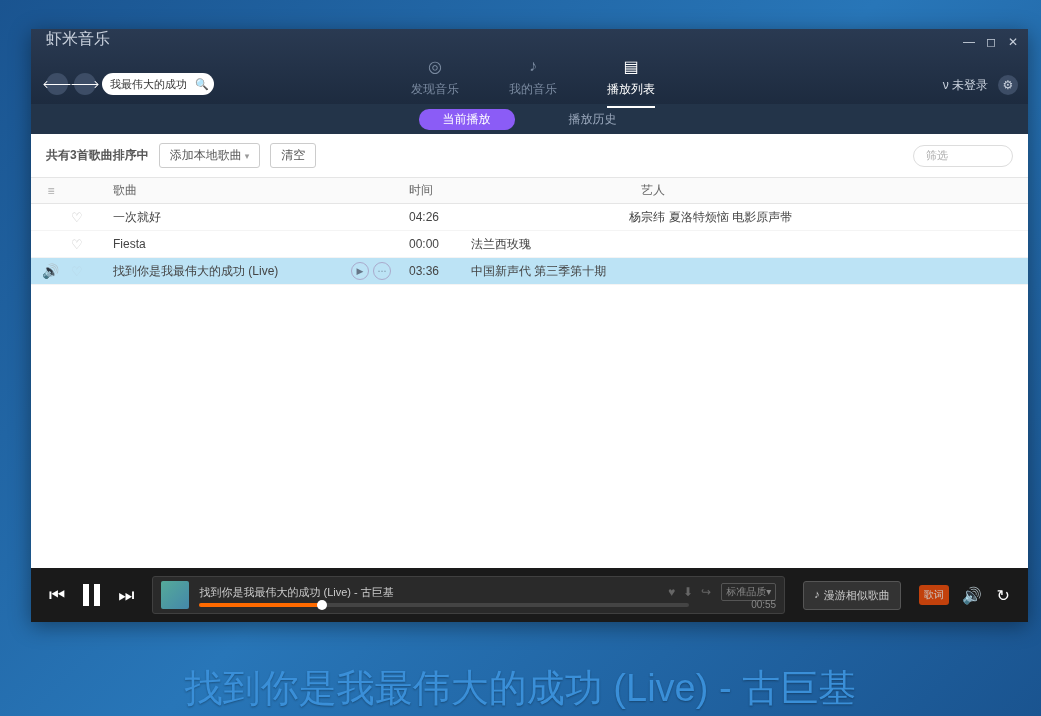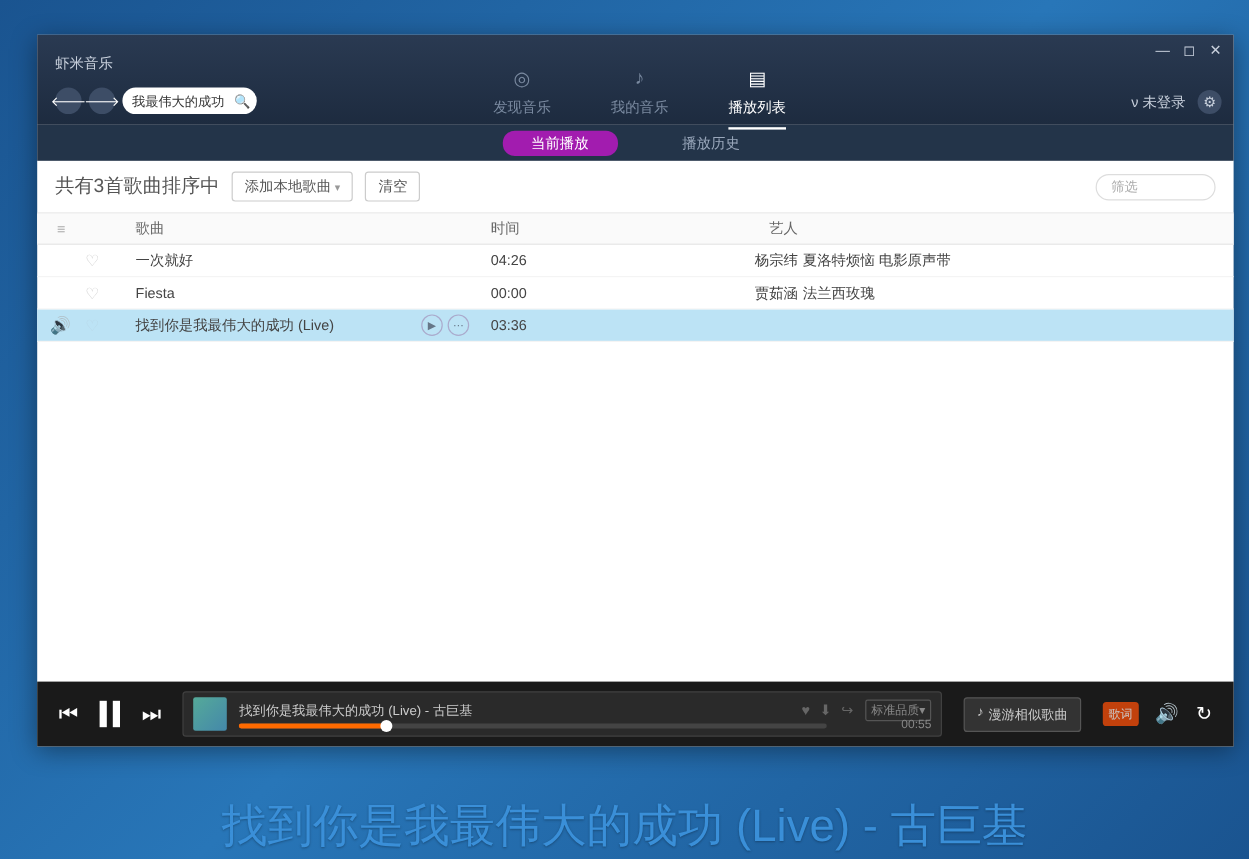--- a/index.html
+++ b/index.html
@@ -1,39 +1,39 @@
 <!DOCTYPE html>
 <html><head>
 <meta charset="utf-8">
 <style>
 * { margin: 0; padding: 0; box-sizing: border-box; }
 body { font-family: "Microsoft YaHei", Arial, sans-serif; background: linear-gradient(135deg, #1a5490 0%, #2876b8 50%, #1a5490 100%); width: 1041px; height: 716px; overflow: hidden; position: relative; }
 .app-window { position: absolute; left: 31px; top: 29px; width: 997px; height: 593px; background: #fff; box-shadow: 0 4px 20px rgba(0,0,0,0.4); }
 .titlebar { height: 75px; background: linear-gradient(180deg, #2a3a52 0%, #1d2b3f 100%); position: relative; color: #fff; }
-.app-title { position: absolute; left: 15px; top: 16px; font-size: 12px; color: #c8d0dc; }
+.app-title { position: absolute; left: 15px; top: 0; font-size: 16px; color: #c8d0dc; }
 .window-controls { position: absolute; right: 8px; top: 6px; display: flex; gap: 8px; }
 .window-controls span { width: 14px; height: 14px; color: #c8d0dc; font-size: 12px; cursor: pointer; display: flex; align-items: center; justify-content: center; }
 .nav-row { position: absolute; left: 15px; top: 44px; display: flex; align-items: center; gap: 6px; }
 .nav-btn { width: 22px; height: 22px; border-radius: 50%; background: #3d4d66; color: #fff; display: flex; align-items: center; justify-content: center; font-size: 11px; cursor: pointer; }
 .search-box { width: 112px; height: 22px; background: #fff; border-radius: 11px; display: flex; align-items: center; padding: 0 8px; }
 .search-input { border: none; outline: none; font-size: 11px; width: 85px; color: #333; }
 .search-icon { color: #888; font-size: 11px; }
 .center-tabs { position: absolute; left: 380px; top: 26px; display: flex; gap: 50px; }
 .center-tab { display: flex; flex-direction: column; align-items: center; gap: 4px; color: #7a8aa0; cursor: pointer; padding-bottom: 8px; }
 .center-tab.active { color: #fff; border-bottom: 2px solid #fff; }
 .center-tab-icon { width: 22px; height: 22px; display: flex; align-items: center; justify-content: center; }
 .center-tab-label { font-size: 12px; }
 .right-controls { position: absolute; right: 10px; top: 46px; display: flex; align-items: center; gap: 10px; }
 .login-btn { color: #c8d0dc; font-size: 12px; cursor: pointer; }
 .gear-btn { width: 20px; height: 20px; border-radius: 50%; background: #3d4d66; display: flex; align-items: center; justify-content: center; color: #c8d0dc; font-size: 12px; cursor: pointer; }
 .subbar { height: 30px; background: #233449; display: flex; align-items: center; justify-content: center; gap: 30px; }
 .subtab { font-size: 12px; color: #9aa8bc; cursor: pointer; padding: 2px 24px; border-radius: 10px; }
-.subtab.active { background: #a21caf; color: #fff; }
+.subtab.active { background: #8b5cf6; color: #fff; }
 .toolbar { height: 44px; border-bottom: 1px solid #e5e5e5; display: flex; align-items: center; padding: 0 15px; gap: 10px; }
-.toolbar-text { font-size: 16px; color: #555; }
+.toolbar-text { font-size: 12px; color: #555; font-weight: bold; }
 .tb-btn { font-size: 12px; color: #555; border: 1px solid #ccc; border-radius: 3px; padding: 3px 10px; background: #fff; cursor: pointer; display: flex; align-items: center; gap: 3px; text-align: center; }
 .filter-box { margin-left: auto; width: 100px; height: 22px; border: 1px solid #ddd; border-radius: 11px; padding: 0 12px; font-size: 11px; color: #aaa; display: flex; align-items: center; }
 .table-header { height: 26px; border-bottom: 1px solid #e5e5e5; display: flex; align-items: center; font-size: 12px; color: #666; background: #fafafa; }
 .col-eq { width: 40px; text-align: center; color: #aaa; }
 .col-fav { width: 30px; }
 .col-song { width: 308px; padding-left: 12px; }
 .col-time { width: 58px; }
 .col-artist { width: 198px; padding-left: 4px; text-align: right; }
 .col-album { flex: 1; padding-left: 4px; }
 .table-body { }
@@ -136,34 +136,34 @@
       <div class="col-song">一次就好</div>
       <div class="col-time">04:26</div>
       <div class="col-artist">杨宗纬</div>
       <div class="col-album">夏洛特烦恼 电影原声带</div>
     </div>
     <div class="row">
       <div class="col-eq"></div>
       <div class="col-fav"><span class="heart">♡</span></div>
       <div class="col-song">Fiesta</div>
       <div class="col-time">00:00</div>
-      <div class="col-artist">贾茹涵</div>
       <div class="col-album">法兰西玫瑰</div>
     </div>
     <div class="row playing">
       <div class="col-eq"><span class="speaker-icon">🔊</span></div>
       <div class="col-fav"><span class="heart">♡</span></div>
       <div class="col-song" style="display:flex;align-items:center;justify-content:space-between;padding-right:10px">
         <span>找到你是我最伟大的成功 (Live)</span>
         <span class="row-play-controls">
           <span class="mini-btn">▶</span>
           <span class="mini-btn">⋯</span>
         </span>
       </div>
       <div class="col-time">03:36</div>
+      <div class="col-album">中国新声代 第三季第十期</div>
     </div>
   </div>
 
   <div class="player-bar">
     <div class="play-controls">
       <span class="pc-btn">⏮</span>
       <span class="pause-btn">
           <span></span>
           <span></span>
         </span>

